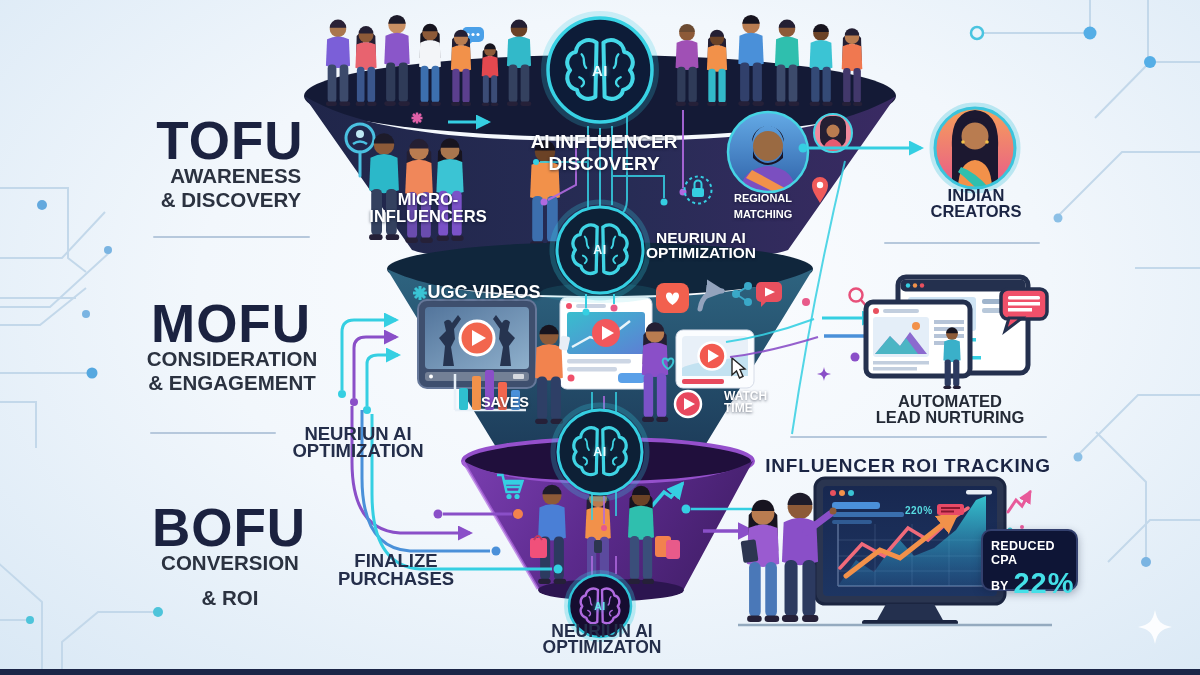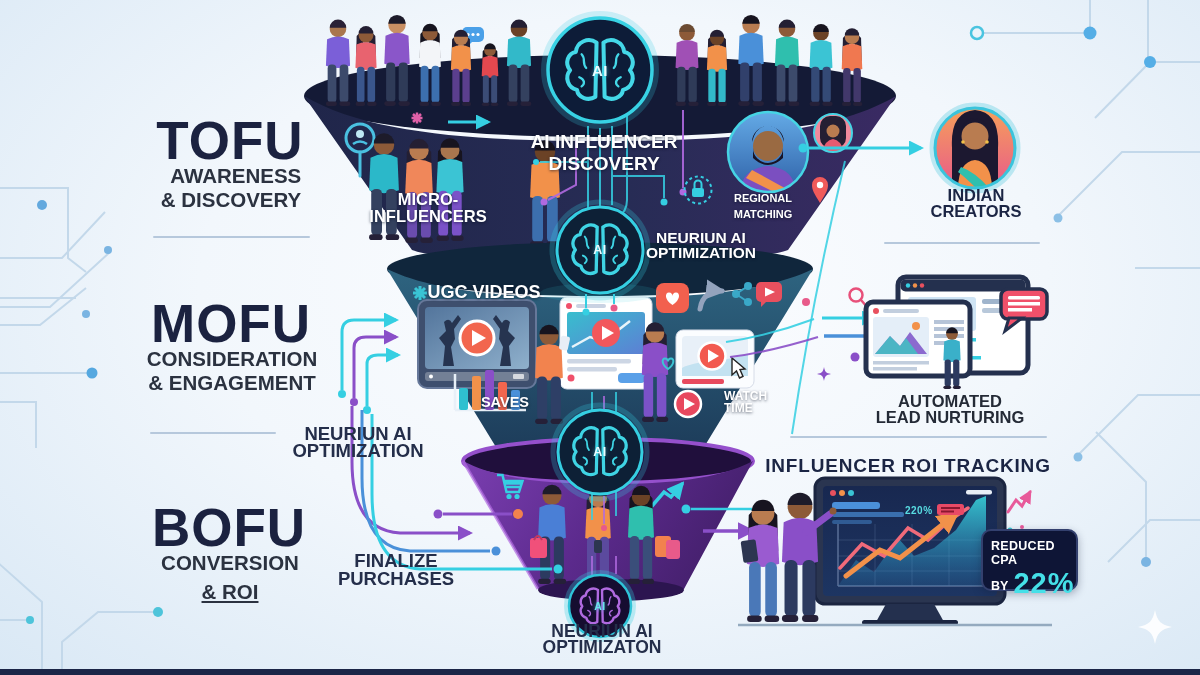--- a/index.html
+++ b/index.html
@@ -568,21 +568,21 @@
 <div class="txt stage-title" style="left:231px;top:297px;">MOFU</div>
 <div class="txt stage-sub" style="left:232px;top:349px;">
   <span class="l">CONSIDERATION</span>
   <span class="l" style="margin-top:3px;">&amp; ENGAGEMENT</span>
 </div>
 <div class="divider" style="left:150px;top:432px;width:126px;"></div>
 
 <div class="txt stage-title" style="left:229px;top:501px;">BOFU</div>
 <div class="txt stage-sub" style="left:230px;top:553px;">
   <span class="l">CONVERSION</span>
-  <span class="l" style="margin-top:8px;text-decoration:underline;">&amp; ROI</span>
+  <span class="l" style="margin-top:14px;">&amp; ROI</span>
 </div>
 
 <div class="txt fwhite" style="left:428px;top:191px;font-size:16.5px;line-height:16.5px;">
   <span class="l">MICRO-</span>
   <span class="l">INFLUENCERS</span>
 </div>
 <div class="txt fwhite" style="left:604px;top:131px;font-size:19px;line-height:22px;">
   <span class="l">AI INFLUENCER</span>
   <span class="l">DISCOVERY</span>
 </div>

